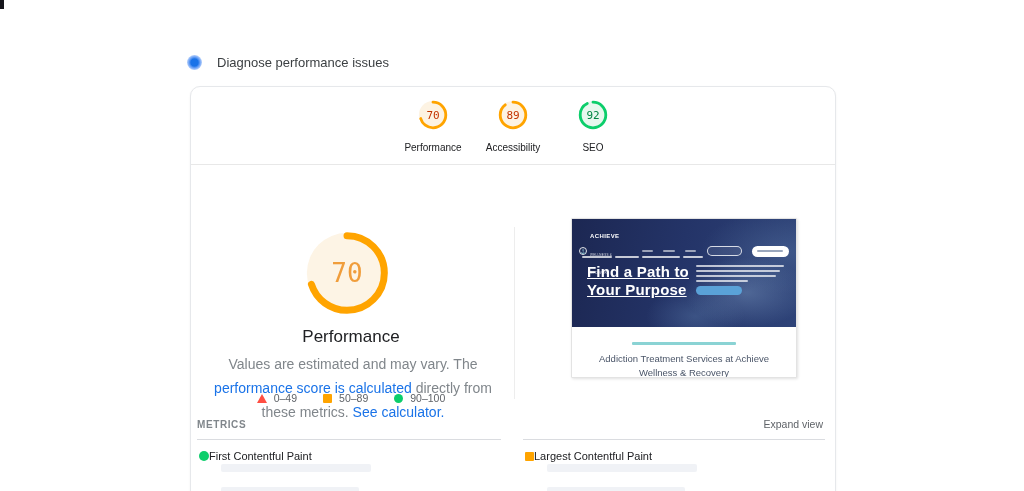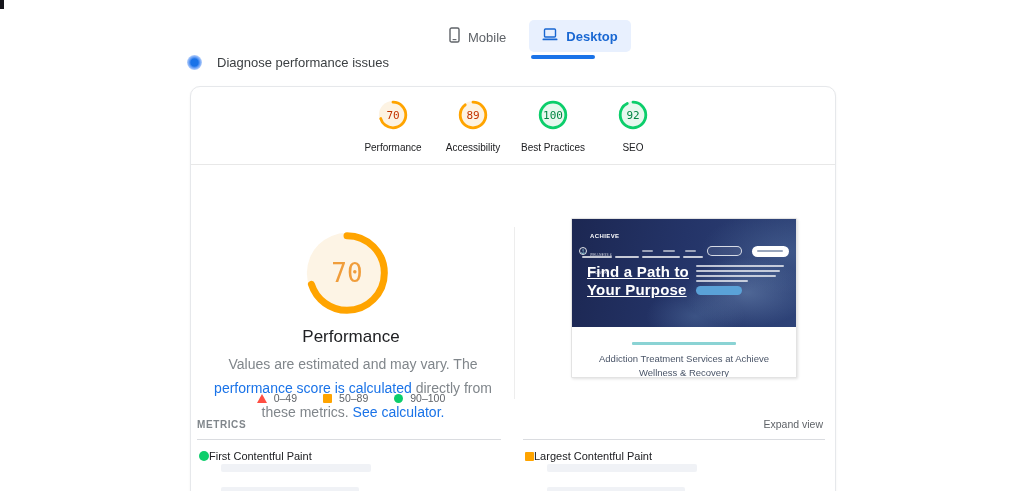--- a/index.html
+++ b/index.html
@@ -119,41 +119,20 @@
   .ghost-a { top:24px; width:150px; }
   .ghost-b { top:47px; width:138px; }
 </style>
 </head>
 <body>
 
 <div class="screen">
 
   <div class="corner-mark"></div>
 
-  <div class="tabs">
-    <div class="tab">
-      <span class="icon-phone">
-        <svg width="11" height="16" viewBox="0 0 11 16">
-            <rect x="1" y="1" width="9" height="14" rx="1.6" fill="none" stroke="#5f6368" stroke-width="1.4"></rect>
-            <line x1="3.6" y1="12.6" x2="7.4" y2="12.6" stroke="#5f6368" stroke-width="1.1"></line>
-          </svg>
-      </span>
-      <span class="tab-label">Mobile</span>
-    </div>
-    <div class="tab tab--active">
-      <span class="icon-laptop">
-        <svg width="16" height="13" viewBox="0 0 16 13">
-            <rect x="2.5" y="1" width="11" height="8" rx="1" fill="none" stroke="#1967d2" stroke-width="1.4"></rect>
-            <rect x="0.5" y="10.5" width="15" height="1.8" rx="0.9" fill="#1967d2"></rect>
-          </svg>
-      </span>
-      <span class="tab-label">Desktop</span>
-      <span class="tab-underline"></span>
-    </div>
-  </div>
 
   <div class="diagnose">
     <span class="orb"></span>
     <span class="diagnose-label">Diagnose performance issues</span>
   </div>
 
   <div class="card">
 
     <div class="gauges-row">
       <div class="gauge-item lvl-avg">
@@ -168,30 +147,20 @@
       </div>
       <div class="gauge-item lvl-avg">
         <div class="gauge-wrap">
           <svg viewBox="0 0 34 34">
               <circle class="gauge-fill" cx="17" cy="17" r="16"></circle>
               <circle class="gauge-arc" cx="17" cy="17" r="14.5" fill="none" stroke-width="3.2" stroke-linecap="round" stroke-dasharray="81.08450638915257 91.106186954104"></circle>
             </svg>
           <span class="gauge-score">89</span>
         </div>
         <span class="gauge-label">Accessibility</span>
-      </div>
-      <div class="gauge-item lvl-good">
-        <div class="gauge-wrap">
-          <svg viewBox="0 0 34 34">
-              <circle class="gauge-fill" cx="17" cy="17" r="16"></circle>
-              <circle class="gauge-arc" cx="17" cy="17" r="14.5" fill="none" stroke-width="3.2" stroke-linecap="round" stroke-dasharray="91.106186954104 91.106186954104"></circle>
-            </svg>
-          <span class="gauge-score">100</span>
-        </div>
-        <span class="gauge-label">Best Practices</span>
       </div>
       <div class="gauge-item lvl-good">
         <div class="gauge-wrap">
           <svg viewBox="0 0 34 34">
               <circle class="gauge-fill" cx="17" cy="17" r="16"></circle>
               <circle class="gauge-arc" cx="17" cy="17" r="14.5" fill="none" stroke-width="3.2" stroke-linecap="round" stroke-dasharray="83.81769199777568 91.106186954104"></circle>
             </svg>
           <span class="gauge-score">92</span>
         </div>
         <span class="gauge-label">SEO</span>

